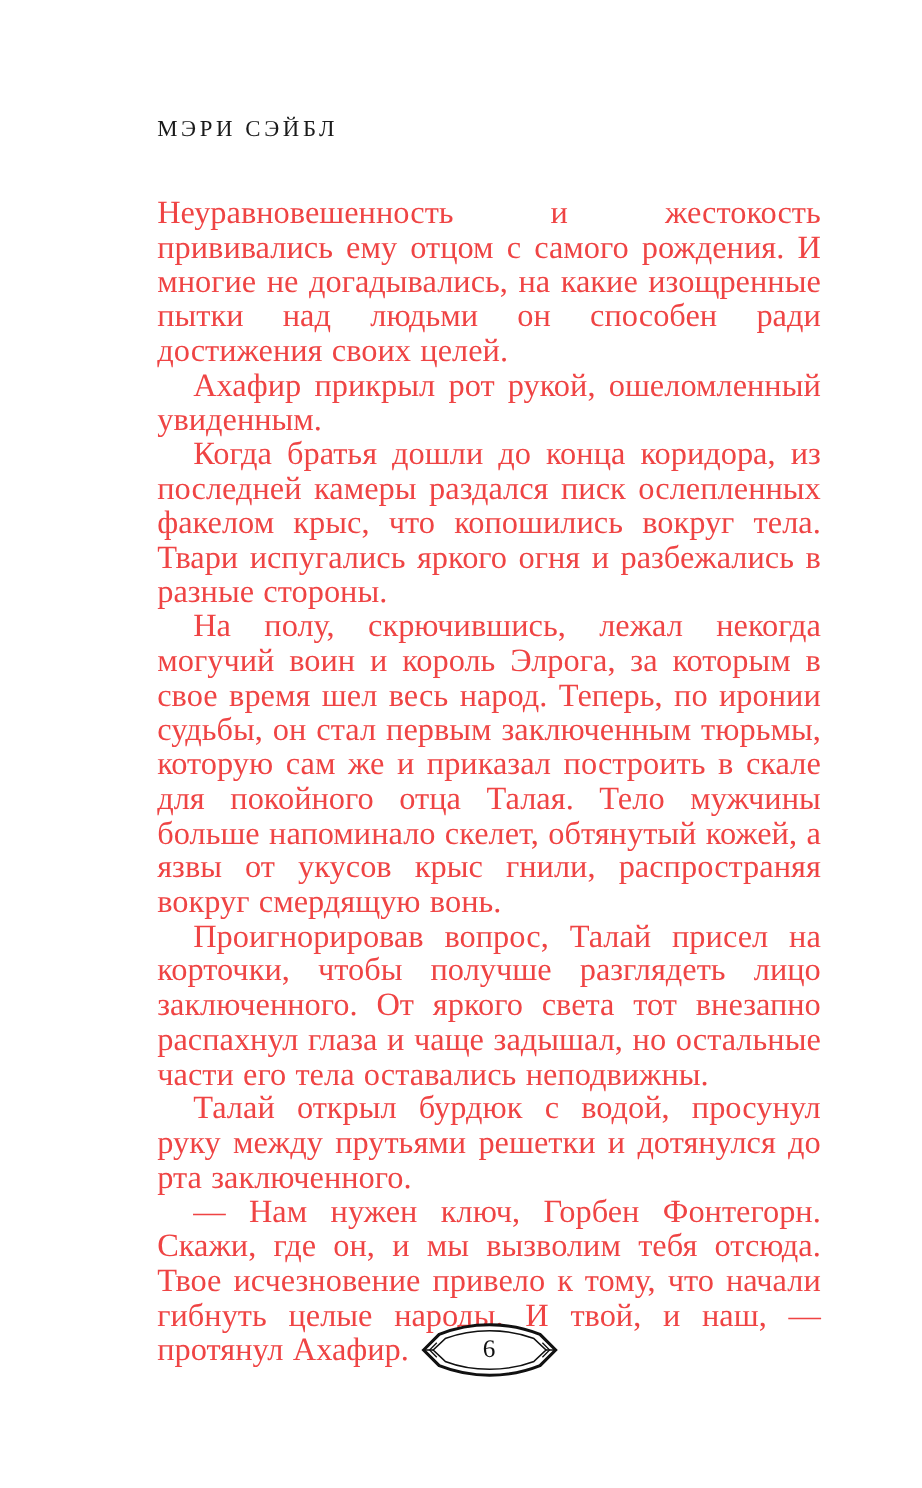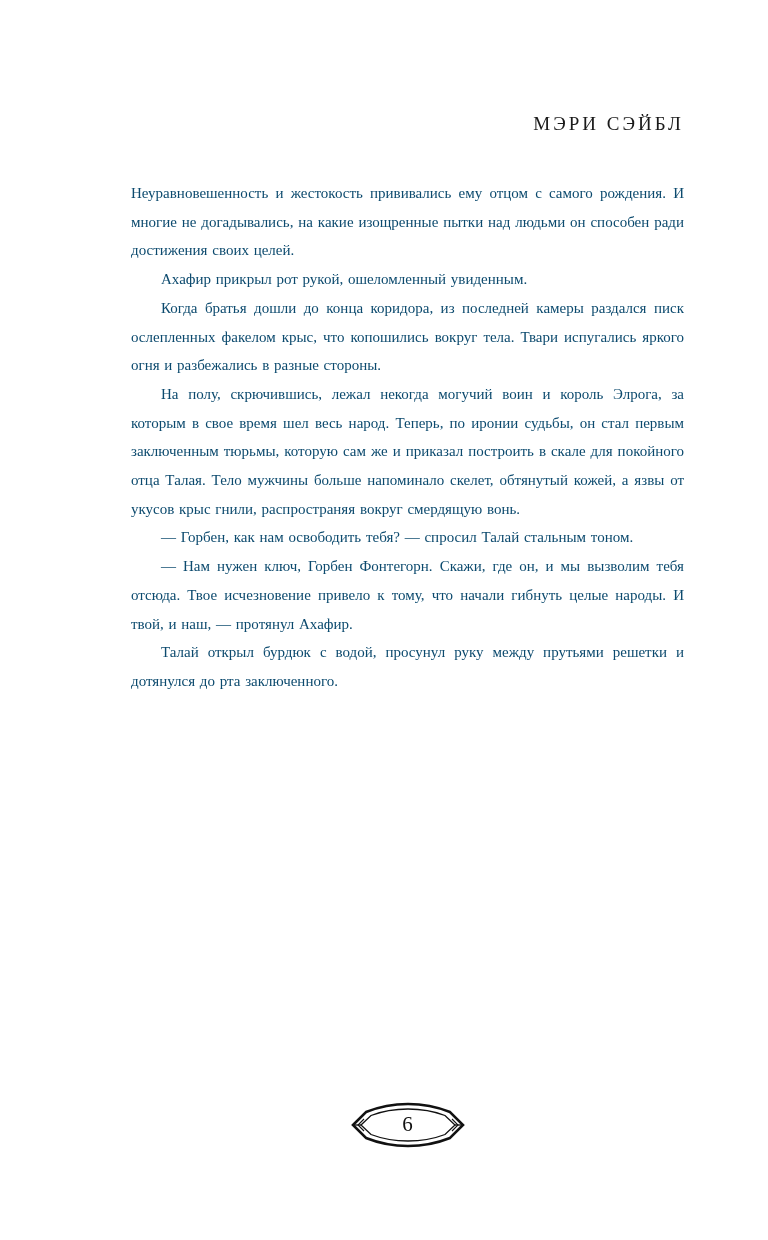--- a/index.html
+++ b/index.html
@@ -13,32 +13,32 @@
     height: 1240px;
     margin: 0 auto;
     background: #ffffff;
     color: #141414;
     font-family: "Liberation Serif", "DejaVu Serif", serif;
     box-sizing: border-box;
     padding: 97px 84px 0 131px;
     overflow: hidden;
   }
   .running-header {
-    text-align: right;
+    text-align: left;
     font-size: 19px;
     letter-spacing: 3px;
     font-weight: 400;
     color: #1a1a1a;
-    margin: 16px 0 44px 0;
+    margin: 0 0 44px 0;
   }
   .body-text {
-    font-size: 15px;
+    font-size: 27px;
     line-height: 28.7px;
     text-align: justify;
-    color: #0c4a6e;
+    color: #ef4444;
   }
   .body-text p {
     margin: 0;
     padding: 0;
     text-indent: 30px;
     word-spacing: 1px;
   }
   .body-text p.no-indent {
     text-indent: 0;
   }
@@ -79,23 +79,23 @@
 
 <div class="page">
 
   <div class="running-header">МЭРИ СЭЙБЛ</div>
 
   <div class="body-text">
     <p class="no-indent">Неуравновешенность и жестокость прививались ему отцом с самого рождения. И многие не догадывались, на какие изощренные пытки над людьми он способен ради достижения своих целей.</p>
     <p>Ахафир прикрыл рот рукой, ошеломленный увиденным.</p>
     <p>Когда братья дошли до конца коридора, из последней камеры раздался писк ослепленных факелом крыс, что копошились вокруг тела. Твари испугались яркого огня и разбежались в разные стороны.</p>
     <p>На полу, скрючившись, лежал некогда могучий воин и король Элрога, за которым в свое время шел весь народ. Теперь, по иронии судьбы, он стал первым заключенным тюрьмы, которую сам же и приказал построить в скале для покойного отца Талая. Тело мужчины больше напоминало скелет, обтянутый кожей, а язвы от укусов крыс гнили, распространяя вокруг смердящую вонь.</p>
-    <p>— Горбен, как нам освободить тебя? — спросил Талай стальным тоном.</p>
+    <p>Проигнорировав вопрос, Талай присел на корточки, чтобы получше разглядеть лицо заключенного. От яркого света тот внезапно распахнул глаза и чаще задышал, но остальные части его тела оставались неподвижны.</p>
+    <p>Талай открыл бурдюк с водой, просунул руку между прутьями решетки и дотянулся до рта заключенного.</p>
     <p>— Нам нужен ключ, Горбен Фонтегорн. Скажи, где он, и мы вызволим тебя отсюда. Твое исчезновение привело к тому, что начали гибнуть целые народы. И твой, и наш, — протянул Ахафир.</p>
-    <p>Талай открыл бурдюк с водой, просунул руку между прутьями решетки и дотянулся до рта заключенного.</p>
   </div>
 
   <div class="page-footer">
     <div class="page-number-ornament">
       <svg viewBox="0 0 116 54" xmlns="http://www.w3.org/2000/svg" aria-hidden="true">
 
         <path d="M3,27
                  L16,14 Q36,6 58,6 Q80,6 100,14 L113,27
                  L100,40 Q80,48 58,48 Q36,48 16,40 Z" fill="#ffffff" stroke="#111111" stroke-width="2.6" stroke-linejoin="miter"></path>
 

